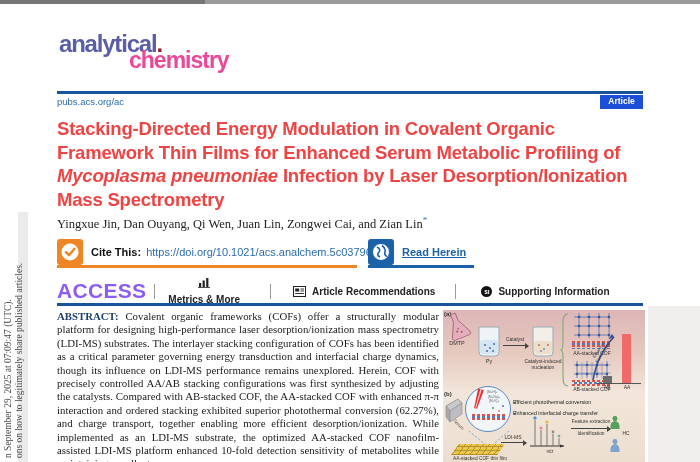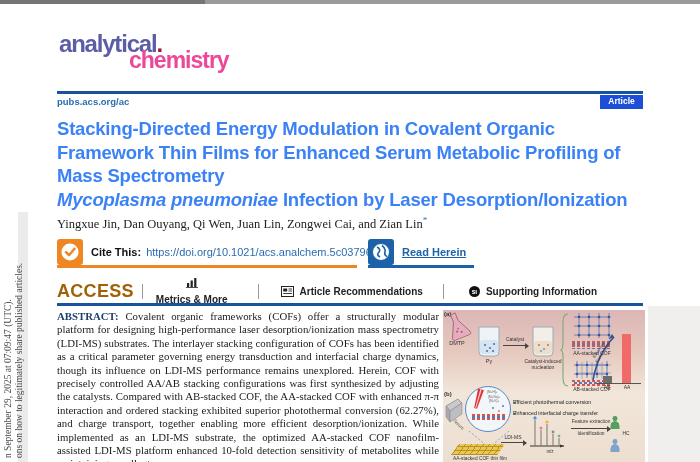--- a/index.html
+++ b/index.html
@@ -20,47 +20,47 @@
   .gray-col { position:absolute; left:648px; top:306px; width:52px; height:156px; background:#f0efee; }
 
   
   .logo { position:absolute; left:57px; top:26px; width:240px; height:52px; }
   .logo-a { position:absolute; left:2px; top:4px; font-size:24px; font-weight:bold; letter-spacing:-1.2px; color:#5b5ea6; }
   .logo-a .dot { color:#941e32; }
   .logo-c { position:absolute; left:72px; top:21px; font-size:23px; font-weight:bold; letter-spacing:-1px; color:#ec4899; }
 
   .rule-blue { position:absolute; left:57px; width:586px; height:2.5px; background:#17549c; }
   .rule1 { top:91px; } .rule2 { top:303px; }
-  .pubs-link { position:absolute; left:57px; top:96px; font-size:9.5px; font-weight:bold; color:#2b6cb0; text-decoration:none; }
+  .pubs-link { position:absolute; left:57px; top:96px; font-size:9.5px; font-weight:normal; color:#2b6cb0; text-decoration:none; }
   .article-badge { position:absolute; left:600px; top:95px; width:43px; height:13.5px; background:#1d4ed8;
                    color:#fff; font-size:8.5px; font-weight:bold; text-align:center; line-height:13.5px; }
 
   
-  .title { position:absolute; left:57px; top:117px; color:#3b82f6; font-weight:bold;
+  .title { position:absolute; left:57px; top:117px; color:#ef4444; font-weight:bold;
            font-size:18.5px; line-height:23.5px; letter-spacing:-0.2px; white-space:nowrap; }
   .title .it { font-style:italic; }
   .authors { position:absolute; left:57px; top:215px; font-family:"Liberation Serif", serif;
              font-size:12.5px; color:#222; white-space:nowrap; }
   .authors sup { color:#2b6cb0; font-size:9px; }
 
   
   .cite-icon { position:absolute; left:57px; top:239px; width:26px; height:26px; background:#ee8623; border-radius:3px; }
   .ro-icon   { position:absolute; left:368px; top:239px; width:26px; height:26px; background:#1b62a8; border-radius:3px; }
   .cite-line { position:absolute; left:91px; top:239px; height:26px; display:flex; align-items:center; gap:5px;
                font-size:11px; }
   .cite-label { font-weight:bold; color:#111; }
   .doi-link { color:#2b6cb0; text-decoration:none; }
   .ro-label { position:absolute; left:402px; top:239px; height:26px; display:flex; align-items:center;
               font-size:11px; font-weight:bold; color:#1b62a8; }
   .u-orange { position:absolute; left:57px;  top:265px; width:300px; height:3px; background:#ee8623; }
   .u-blue   { position:absolute; left:368px; top:265px; width:106px; height:3px; background:#1b62a8; }
 
   
   .access-row { position:absolute; left:57px; top:281px; width:586px; height:20px; display:flex; align-items:center; }
-  .access-word { font-size:18px; font-weight:bold; color:#a16207; letter-spacing:0.3px; }
+  .access-word { font-size:21px; font-weight:bold; color:#8b5cf6; letter-spacing:0.3px; }
   .sep { width:1px; height:15px; background:#9a9a9a; }
   .access-item { display:flex; align-items:center; gap:6px; font-size:10px; font-weight:600; color:#222; }
   .ai-metrics { margin-left:13px;flex-direction:column; } .s2 { margin-left:30px; } .ai-rec { margin-left:22px; }
   .s3 { margin-left:20px; } .ai-si { margin-left:25px; }
   .si-circle { width:11px; height:11px; border-radius:50%; background:#111; color:#fff; font-size:6.5px;
                font-weight:bold; display:flex; align-items:center; justify-content:center; }
 
   
   .abstract { position:absolute; left:57px; top:310px; width:382px; height:152px; overflow:hidden;
               font-family:"Liberation Serif", serif; font-size:10.8px; line-height:13.4px;
@@ -110,22 +110,22 @@
     <div class="logo-a"><span>analytical</span><span class="dot">.</span></div>
     <div class="logo-c">chemistry</div>
   </div>
   <div class="rule-blue rule1"></div>
   <a class="pubs-link" href="#">pubs.acs.org/ac</a>
   <div class="article-badge">Article</div>
 
   <div class="title">
     <div>Stacking-Directed Energy Modulation in Covalent Organic</div>
     <div>Framework Thin Films for Enhanced Serum Metabolic Profiling of</div>
+    <div><span class="it">Mycoplasma pneumoniae</span><span> Infection by Laser Desorption/Ionization</span></div>
     <div>Mass Spectrometry</div>
-    <div><span class="it">Mycoplasma pneumoniae</span><span> Infection by Laser Desorption/Ionization</span></div>
   </div>
   <div class="authors"><span>Yingxue Jin, Dan Ouyang, Qi Wen, Juan Lin, Zongwei Cai, and Zian Lin</span><sup>*</sup></div>
 
   <div class="cite-icon">
     <svg width="26" height="26" viewBox="0 0 26 26">
         <circle cx="13" cy="13" r="8.5" fill="#fff"></circle>
         <path d="M9 13.2 l3 3 5.5-6.5" stroke="#ee8623" stroke-width="2.4" fill="none" stroke-linecap="round" stroke-linejoin="round"></path>
       </svg>
   </div>
   <div class="cite-line">

